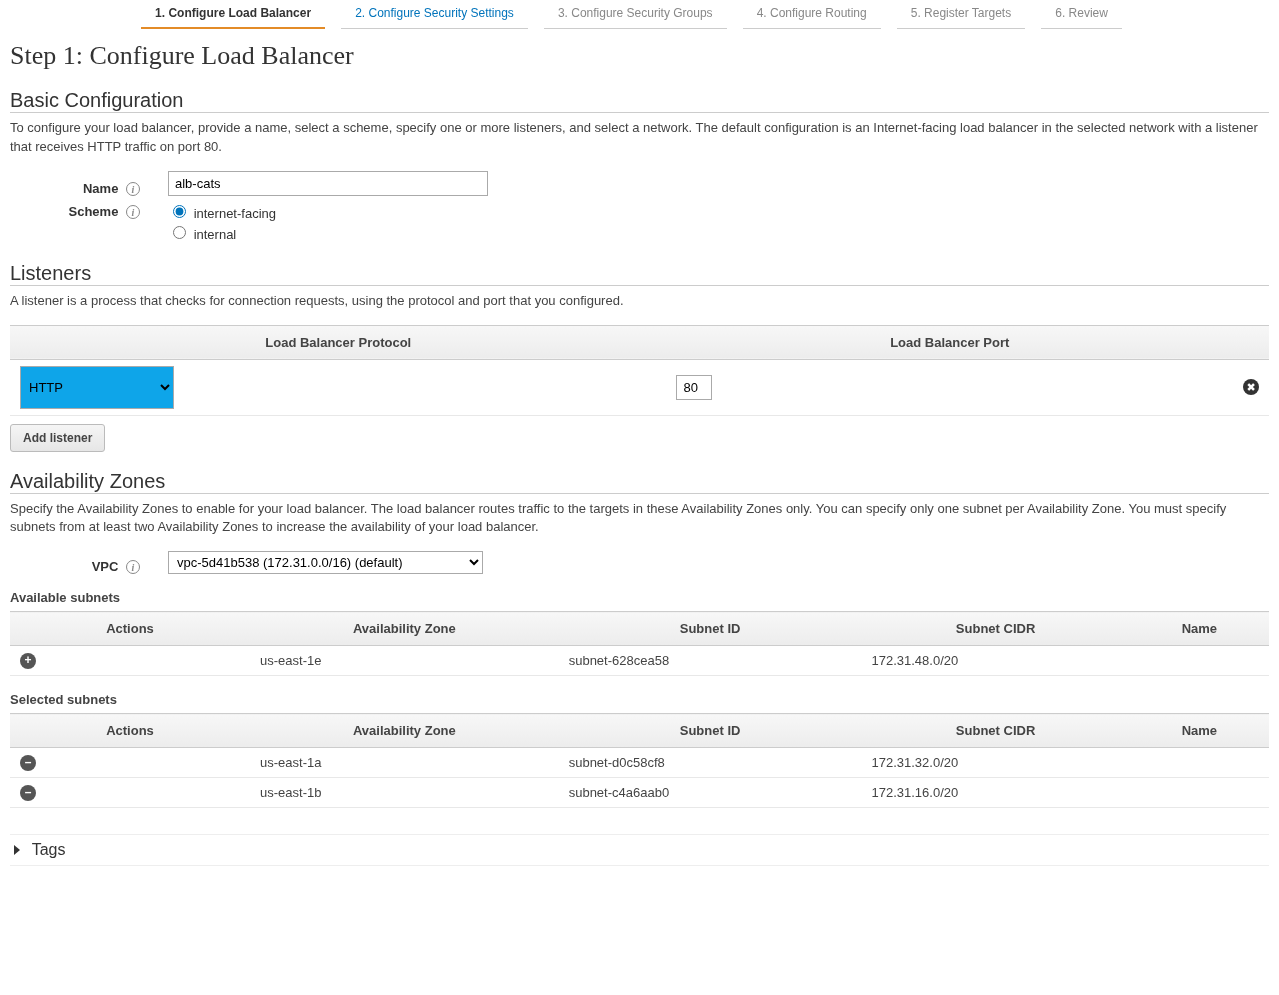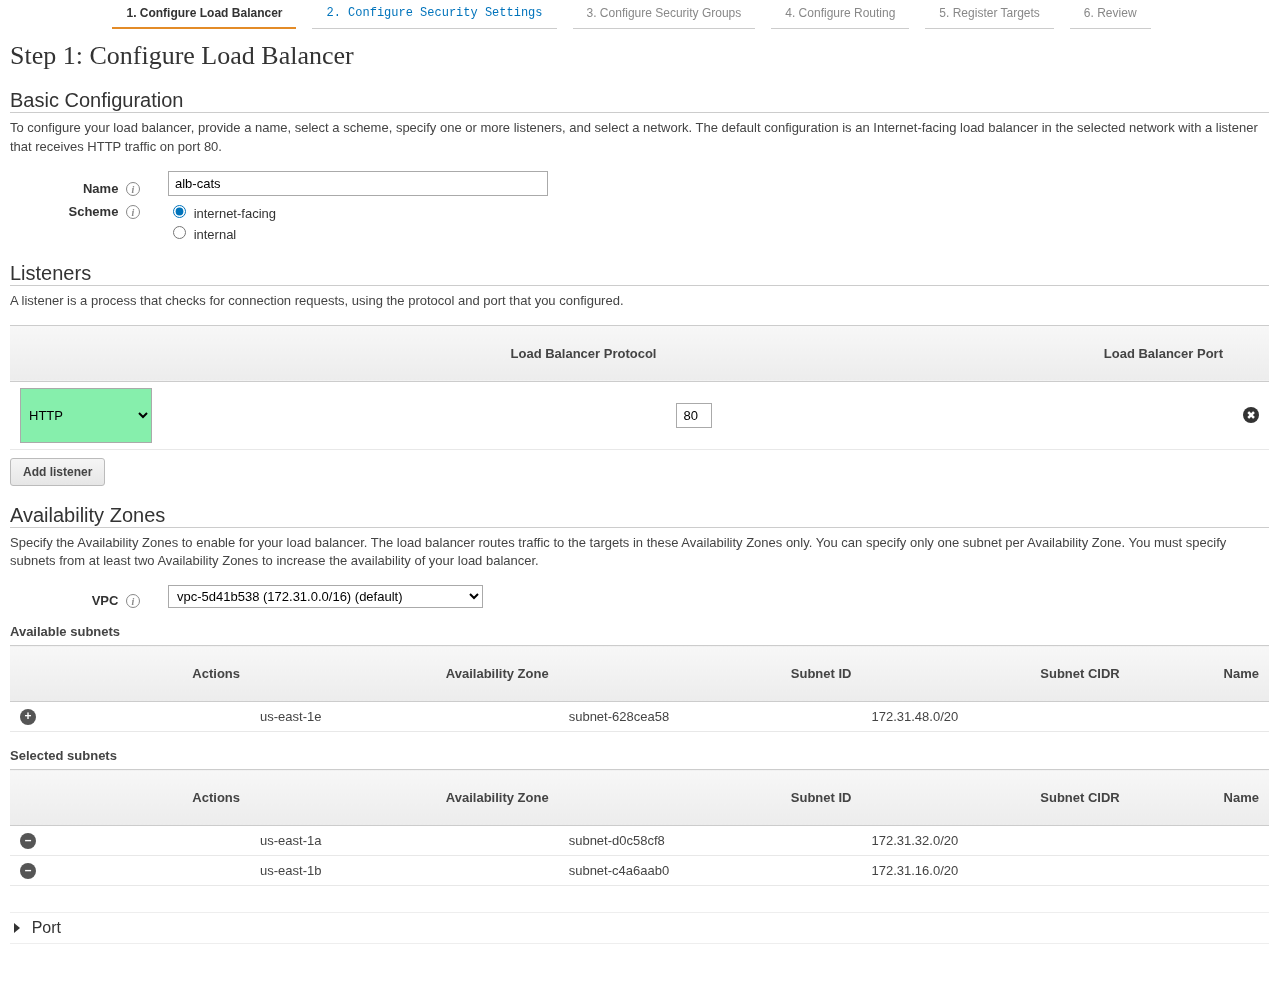--- a/index.html
+++ b/index.html
@@ -26,21 +26,20 @@
     white-space: nowrap;
     margin-right: 16px;
   }
   .wizard .step.active {
     color: #333;
     font-weight: bold;
     border-bottom: 2px solid #e38b27;
   }
   .wizard .step.link {
     color: #0073bb;
-    font-family: Liberation Mono, monospace;
   }
   h1 {
     font-size: 26px;
     font-weight: 400;
     margin: 8px 0 14px 0;
     color: #333;
     font-family: Liberation Serif, serif;
   }
   h2 {
     font-size: 20px;
@@ -80,56 +79,56 @@
     font-style: italic;
   }
   .form-row .control {
     margin-left: 18px;
   }
   input[type=text] {
     border: 1px solid #aaa;
     padding: 4px 6px;
     font-size: 13px;
   }
-  .name-input { width: 380px; }
+  .name-input { width: 320px; }
   .port-input { width: 36px; }
   .radio-col label { display:block; font-size:13px; margin-bottom:2px; }
   .radio-col input { accent-color:#0073bb; margin-right:4px; }
 
   
   table.grid {
     width: 100%;
     border-collapse: collapse;
     border-top: 1px solid #ccc;
     margin-top: 6px;
   }
   table.grid th {
     background: linear-gradient(#f7f7f7,#ececec);
-    text-align: right;
+    text-align: center;
     font-weight: bold;
     font-size: 13px;
-    padding: 20px 10px;
+    padding: 9px 10px;
     border-bottom: 1px solid #ccc;
     color: #444;
   }
   table.grid td {
     padding: 6px 10px;
     border-bottom: 1px solid #e8e8e8;
     font-size: 13px;
     color: #444;
     background:#fff;
   }
   table.listeners th.port-col { width:45%; }
   table.listeners th.del-col { width:30px; }
   select.proto {
-    width: 132px;
+    width: 154px;
     font-size:13px;
-    padding:18px 4px;
+    padding:12px 4px;
     border:1px solid #aaa;
-    background:#86efac;
+    background:#0ea5e9;
   }
   select.vpc-select {
     width: 315px;
     font-size:13px;
     padding:2px 4px;
     border:1px solid #aaa;
     background:#fff;
   }
   .remove-x {
     display:inline-block;
@@ -336,17 +335,17 @@
       <td>subnet-c4a6aab0</td>
       <td>172.31.16.0/20</td>
       <td></td>
     </tr>
   </tbody>
 </table>
 
 
 <div class="tags-row">
   <span class="caret"></span>
-  <span class="lbl">Port</span>
+  <span class="lbl">Tags</span>
 </div>
 
 
 
 
 </body></html>

